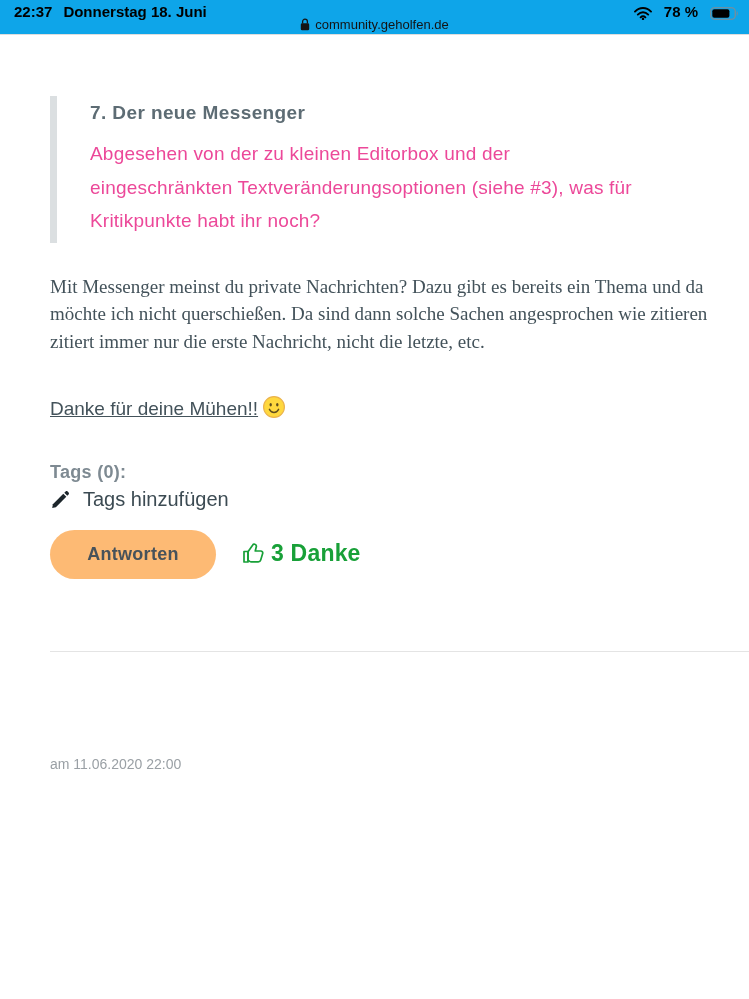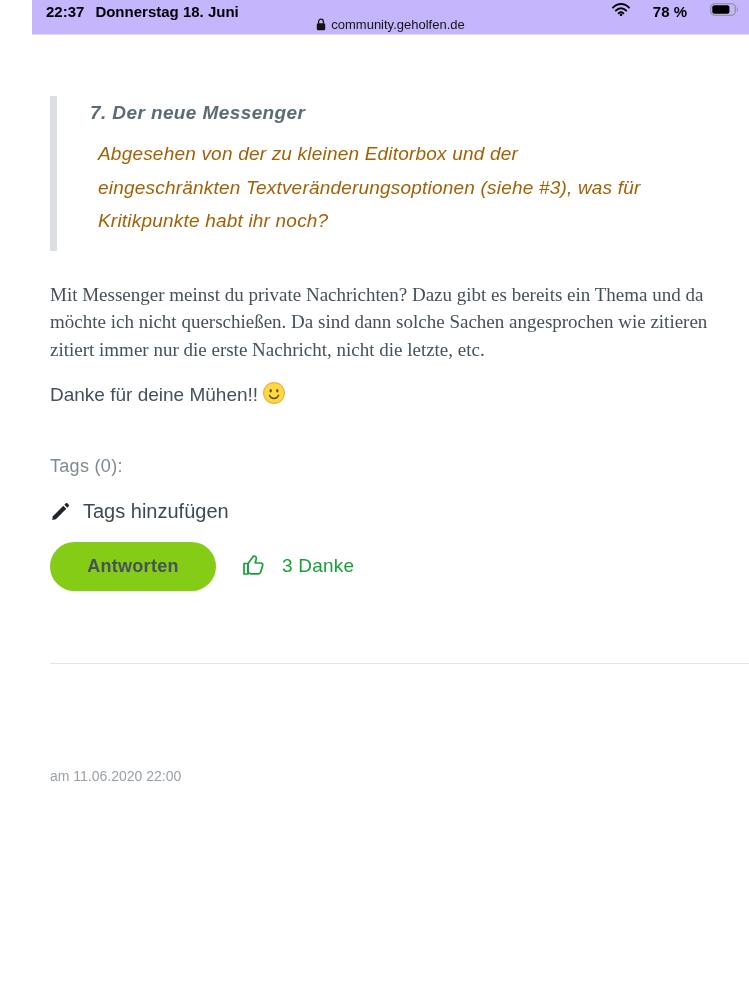--- a/index.html
+++ b/index.html
@@ -3,69 +3,69 @@
 <meta charset="utf-8">
 <style>
   html,body{margin:0;padding:0;}
   body{
     width:749px;height:999px;overflow:hidden;background:#ffffff;
     font-family:"Liberation Sans", sans-serif;
     -webkit-font-smoothing:antialiased;
   }
   
   .top-bar{
-    height:35px;background:#c4b5fd;border-bottom:1px solid #dddddd;
-    position:relative;box-sizing:border-box;margin-left:32px;
+    height:35px;background:#0ea5e9;border-bottom:1px solid #dddddd;
+    position:relative;box-sizing:border-box;
   }
   .status-row{
     display:flex;justify-content:space-between;align-items:flex-start;
     padding:3px 10px 0 14px;font-size:15px;font-weight:700;color:#000;
   }
   .status-left{display:flex;gap:11px;align-items:center;}
-  .status-right{display:flex;gap:23px;align-items:flex-start;}
+  .status-right{display:flex;gap:12px;align-items:flex-end;}
   .url-row{
     position:absolute;top:17px;left:0;right:0;
     display:flex;justify-content:center;align-items:center;gap:5px;
     font-size:13px;color:#141414;font-weight:400;
   }
   
   .content{
     padding:5px 26px 0 50px;color:#43525a;font-size:19px;line-height:27.5px;
   }
   .body-para{margin:0;max-width:676px;}
   .quote{
-    border-left:7px solid #dbdfe1;margin:28px 0 0 0;padding:3px 0 5px 33px;font-style:italic;
+    border-left:7px solid #dbdfe1;margin:28px 0 0 0;padding:3px 0 5px 33px;
   }
   .quote-title{
     margin:0 0 11px 0;font-size:19px;font-weight:700;color:#5d6c74;
     letter-spacing:.4px;
   }
   .quote-text{
-    margin:8px;max-width:560px;color:#a16207;line-height:33.5px;letter-spacing:.2px;
+    margin:0;max-width:560px;color:#ec4899;line-height:33.5px;letter-spacing:.2px;
   }
   .para-messenger{margin-top:30px;font-family:Liberation Serif, serif;}
   .para-punkte{margin-top:34px;}
-  .para-danke{margin-top:18px;}
+  .para-danke{margin-top:40px;text-decoration:underline;}
   .emoji{vertical-align:-4px;margin-left:4px;}
   .tags-label{
-    margin-top:40px;font-size:18px;font-weight:400;color:#7e8a92;letter-spacing:.3px;
+    margin-top:32px;font-size:18px;font-weight:700;color:#7e8a92;letter-spacing:.3px;
   }
   .add-tags{
-    margin-top:18px;display:flex;align-items:center;gap:13px;
+    display:flex;align-items:center;gap:13px;
     font-size:20px;color:#3c4b53;cursor:pointer;width:max-content;
   }
   .actions{margin-top:16px;display:flex;align-items:center;}
   .reply-btn{
-    width:166px;height:49px;border:none;border-radius:24.5px;background:#84cc16;
+    width:166px;height:49px;border:none;border-radius:24.5px;background:#fdba74;
     font-family:inherit;font-size:18px;font-weight:700;color:#47525a;
     letter-spacing:.3px;cursor:pointer;
   }
   .kudos{
-    display:flex;align-items:center;gap:11px;margin-left:24px;cursor:pointer;
-    color:#18a038;font-size:19px;font-weight:400;letter-spacing:.2px;
+    display:flex;align-items:center;gap:0;margin-left:24px;cursor:pointer;
+    color:#18a038;font-size:23px;font-weight:700;letter-spacing:.2px;
   }
   .divider{
     border:none;border-top:1px solid #e4e4e4;margin:72px 0 0 50px;
   }
   .timestamp{
     margin:104px 0 0 50px;color:#9aa0a5;font-size:14px;
   }
 </style>
 </head>
 <body>

